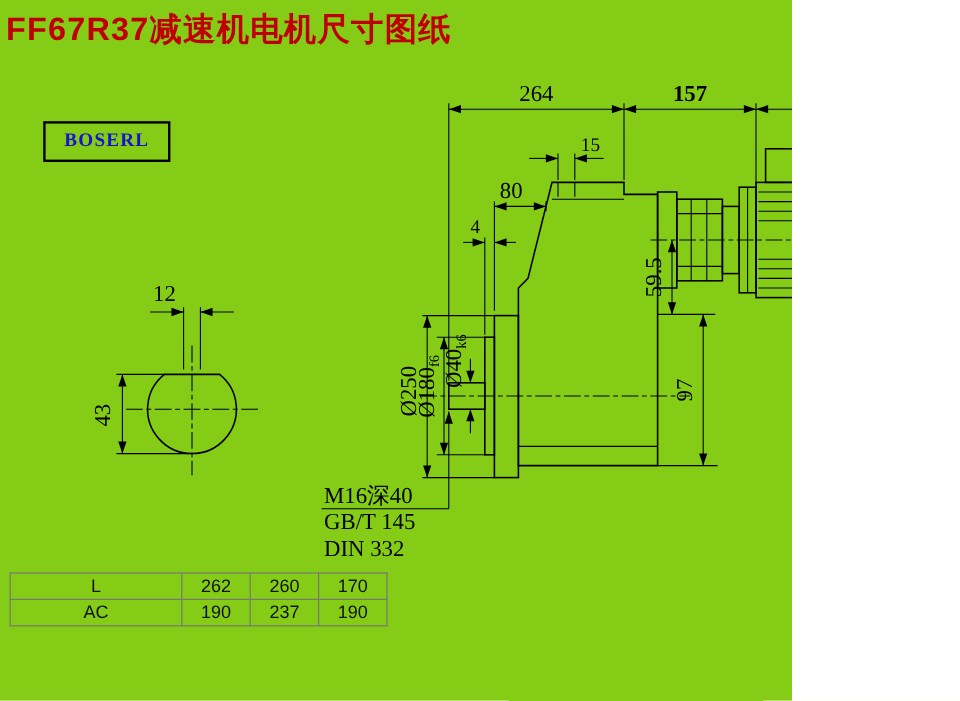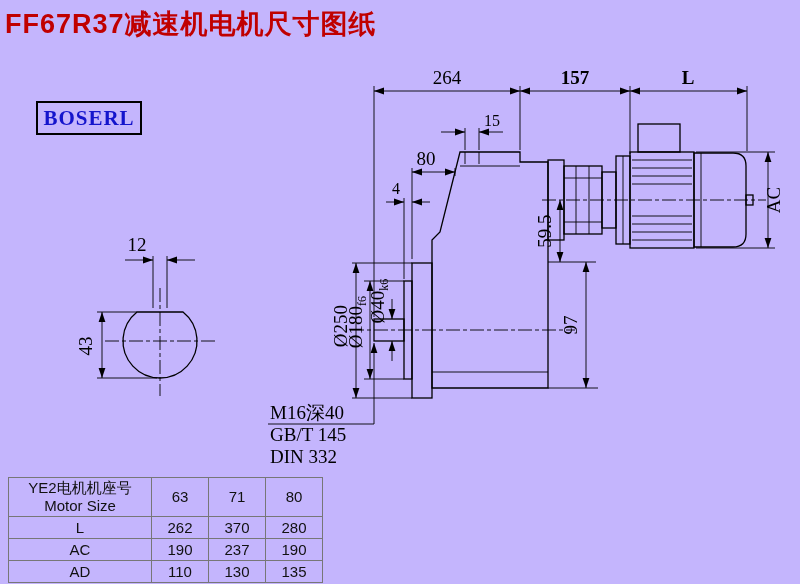--- a/index.html
+++ b/index.html
@@ -1,23 +1,23 @@
 <!DOCTYPE html>
 <html style="--title-color: #c00000; --logo-color: #1414cc;"><head>
 <meta charset="utf-8">
 <style>
   html,body{margin:0;padding:0;background:#fff;}
-  #page{position:relative;width:800px;height:584px;background:#c4b5fd;overflow:hidden;
+  #page{position:relative;width:660px;height:584px;background:#84cc16;overflow:hidden;
         font-family:"Liberation Sans",sans-serif;}
   #title{position:absolute;left:5px;top:6px;margin:0;font-size:27px;font-weight:bold;
          color:var(--title-color,#c00000);letter-spacing:1px;}
   #logo-box{position:absolute;left:36px;top:101px;width:102px;height:30px;
             border:2px solid #000;display:flex;align-items:center;justify-content:center;}
   #logo-box span{color:var(--logo-color,#1414cc);font-family:"Liberation Serif",serif;
-                 font-weight:bold;font-size:21px;letter-spacing:1px;}
+                 font-weight:bold;font-size:16px;letter-spacing:1px;}
   svg{position:absolute;left:0;top:0;}
   svg .ol{stroke:#000;stroke-width:1.3;fill:none;}
   svg .thin{stroke:#000;stroke-width:0.9;fill:none;}
   svg .cl{stroke:#000;stroke-width:0.9;fill:none;stroke-dasharray:14 3 4 3;}
   svg .dt{font-family:"Liberation Serif",serif;font-size:19px;fill:#000;}
   svg .dts{font-family:"Liberation Serif",serif;font-size:16px;fill:#000;}
   svg .sub{font-size:12px;}
   svg .bold{font-weight:bold;}
   #size-table{position:absolute;left:8px;top:477px;border-collapse:collapse;
               font-size:15px;color:#111;}
@@ -191,40 +191,28 @@
       <line class="thin" x1="374" y1="424" x2="374" y2="343" marker-end="url(#arw)"></line>
       <line class="thin" x1="268" y1="424" x2="374" y2="424"></line>
       <text class="dt" x="270" y="419" text-anchor="start">M16深40</text>
       <text class="dt" x="270" y="441" text-anchor="start">GB/T 145</text>
       <text class="dt" x="270" y="463" text-anchor="start">DIN 332</text>
     </g>
   </svg>
 
   <table id="size-table">
     <tbody>
-        <tr class="hdr">
-      <td class="c0"><span>YE2电机机座号</span><br><span>Motor Size</span></td>
-      <td class="cv">63</td>
-      <td class="cv">71</td>
-      <td class="cv">80</td>
-    </tr>
     <tr>
       <td class="c0">L</td>
       <td class="cv">262</td>
-      <td class="cv">370</td>
-      <td class="cv">280</td>
+      <td class="cv">260</td>
+      <td class="cv">170</td>
     </tr>
     <tr>
       <td class="c0">AC</td>
       <td class="cv">190</td>
       <td class="cv">237</td>
       <td class="cv">190</td>
     </tr>
-    <tr>
-      <td class="c0">AD</td>
-      <td class="cv">110</td>
-      <td class="cv">130</td>
-      <td class="cv">135</td>
-    </tr>
   </tbody>
     </table>
 
 </div>
 
 </body></html>

